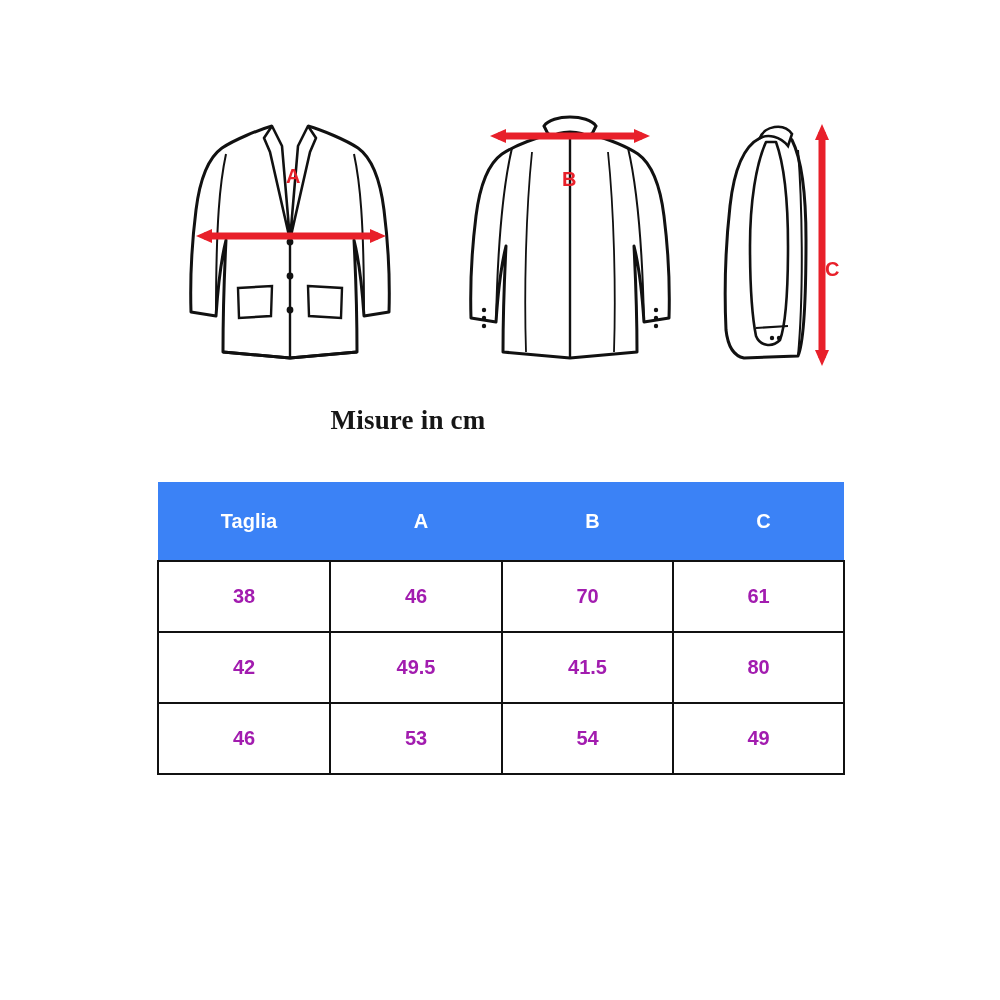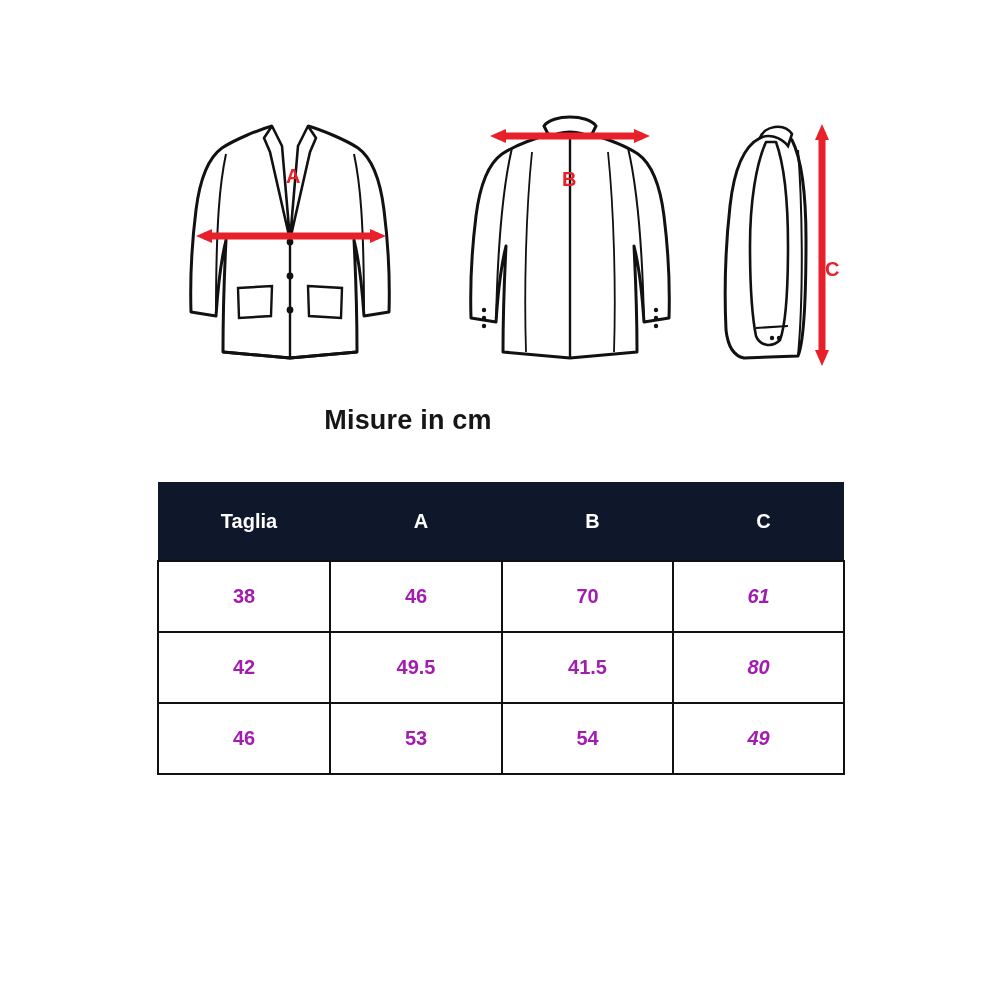--- a/index.html
+++ b/index.html
@@ -40,51 +40,52 @@
   .caption {
     position: absolute;
     top: 405px;
     left: 0;
     width: 816px;
     text-align: center;
     font-size: 27px;
     font-weight: bold;
     letter-spacing: 0.2px;
     color: #161616;
+    font-family: Liberation Serif, serif;
   }
 
   table.size-table {
     position: absolute;
     left: 157px;
     top: 482px;
     width: 686px;
     border-collapse: collapse;
     table-layout: fixed;
   }
   table.size-table th {
-    background: #0f172a;
+    background: #3b82f6;
     color: #ffffff;
     font-size: 20px;
     font-weight: bold;
     height: 76px;
     border: none;
     text-align: center;
     padding-left: 11px;
   }
   table.size-table td {
     border: 2px solid #111111;
     height: 67px;
     text-align: center;
     font-size: 20px;
     font-weight: bold;
     color: #a21caf;
     background: #ffffff;
   }
   table.size-table tr td:first-child { border-left: 2px solid #111111; }
-  table.size-table tr td:last-child  { border-right: 2px solid #111111; font-style: italic; }
+  table.size-table tr td:last-child  { border-right: 2px solid #111111; }
   table.size-table colgroup col.c0 { width: 172px; }
   table.size-table colgroup col.c1 { width: 172px; }
   table.size-table colgroup col.c2 { width: 171px; }
   table.size-table colgroup col.c3 { width: 171px; }
 
   .lbl {
     font-weight: bold;
     font-size: 19px;
   }
 </style>

